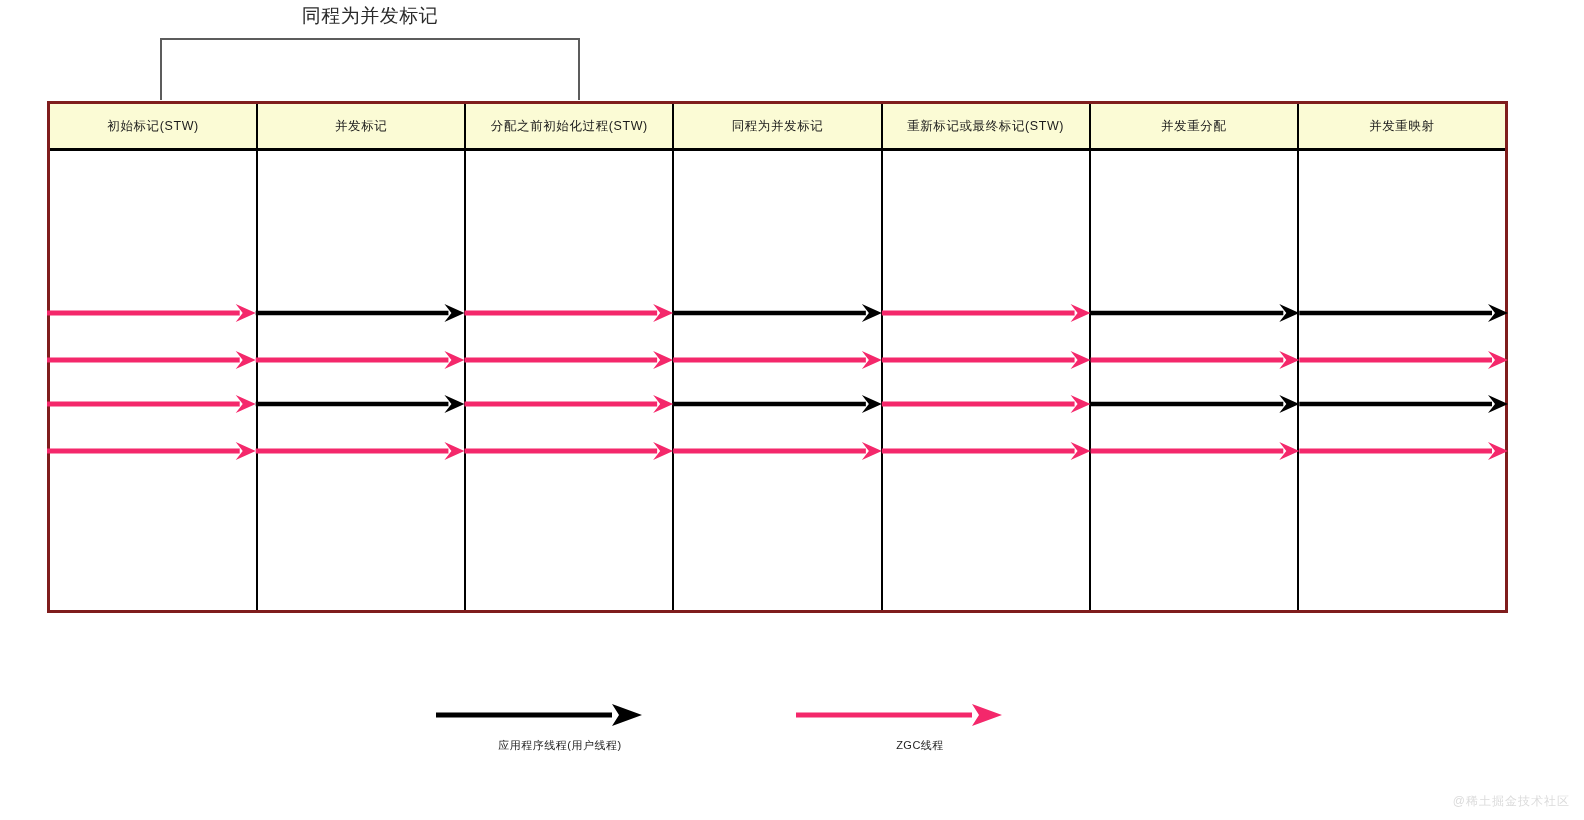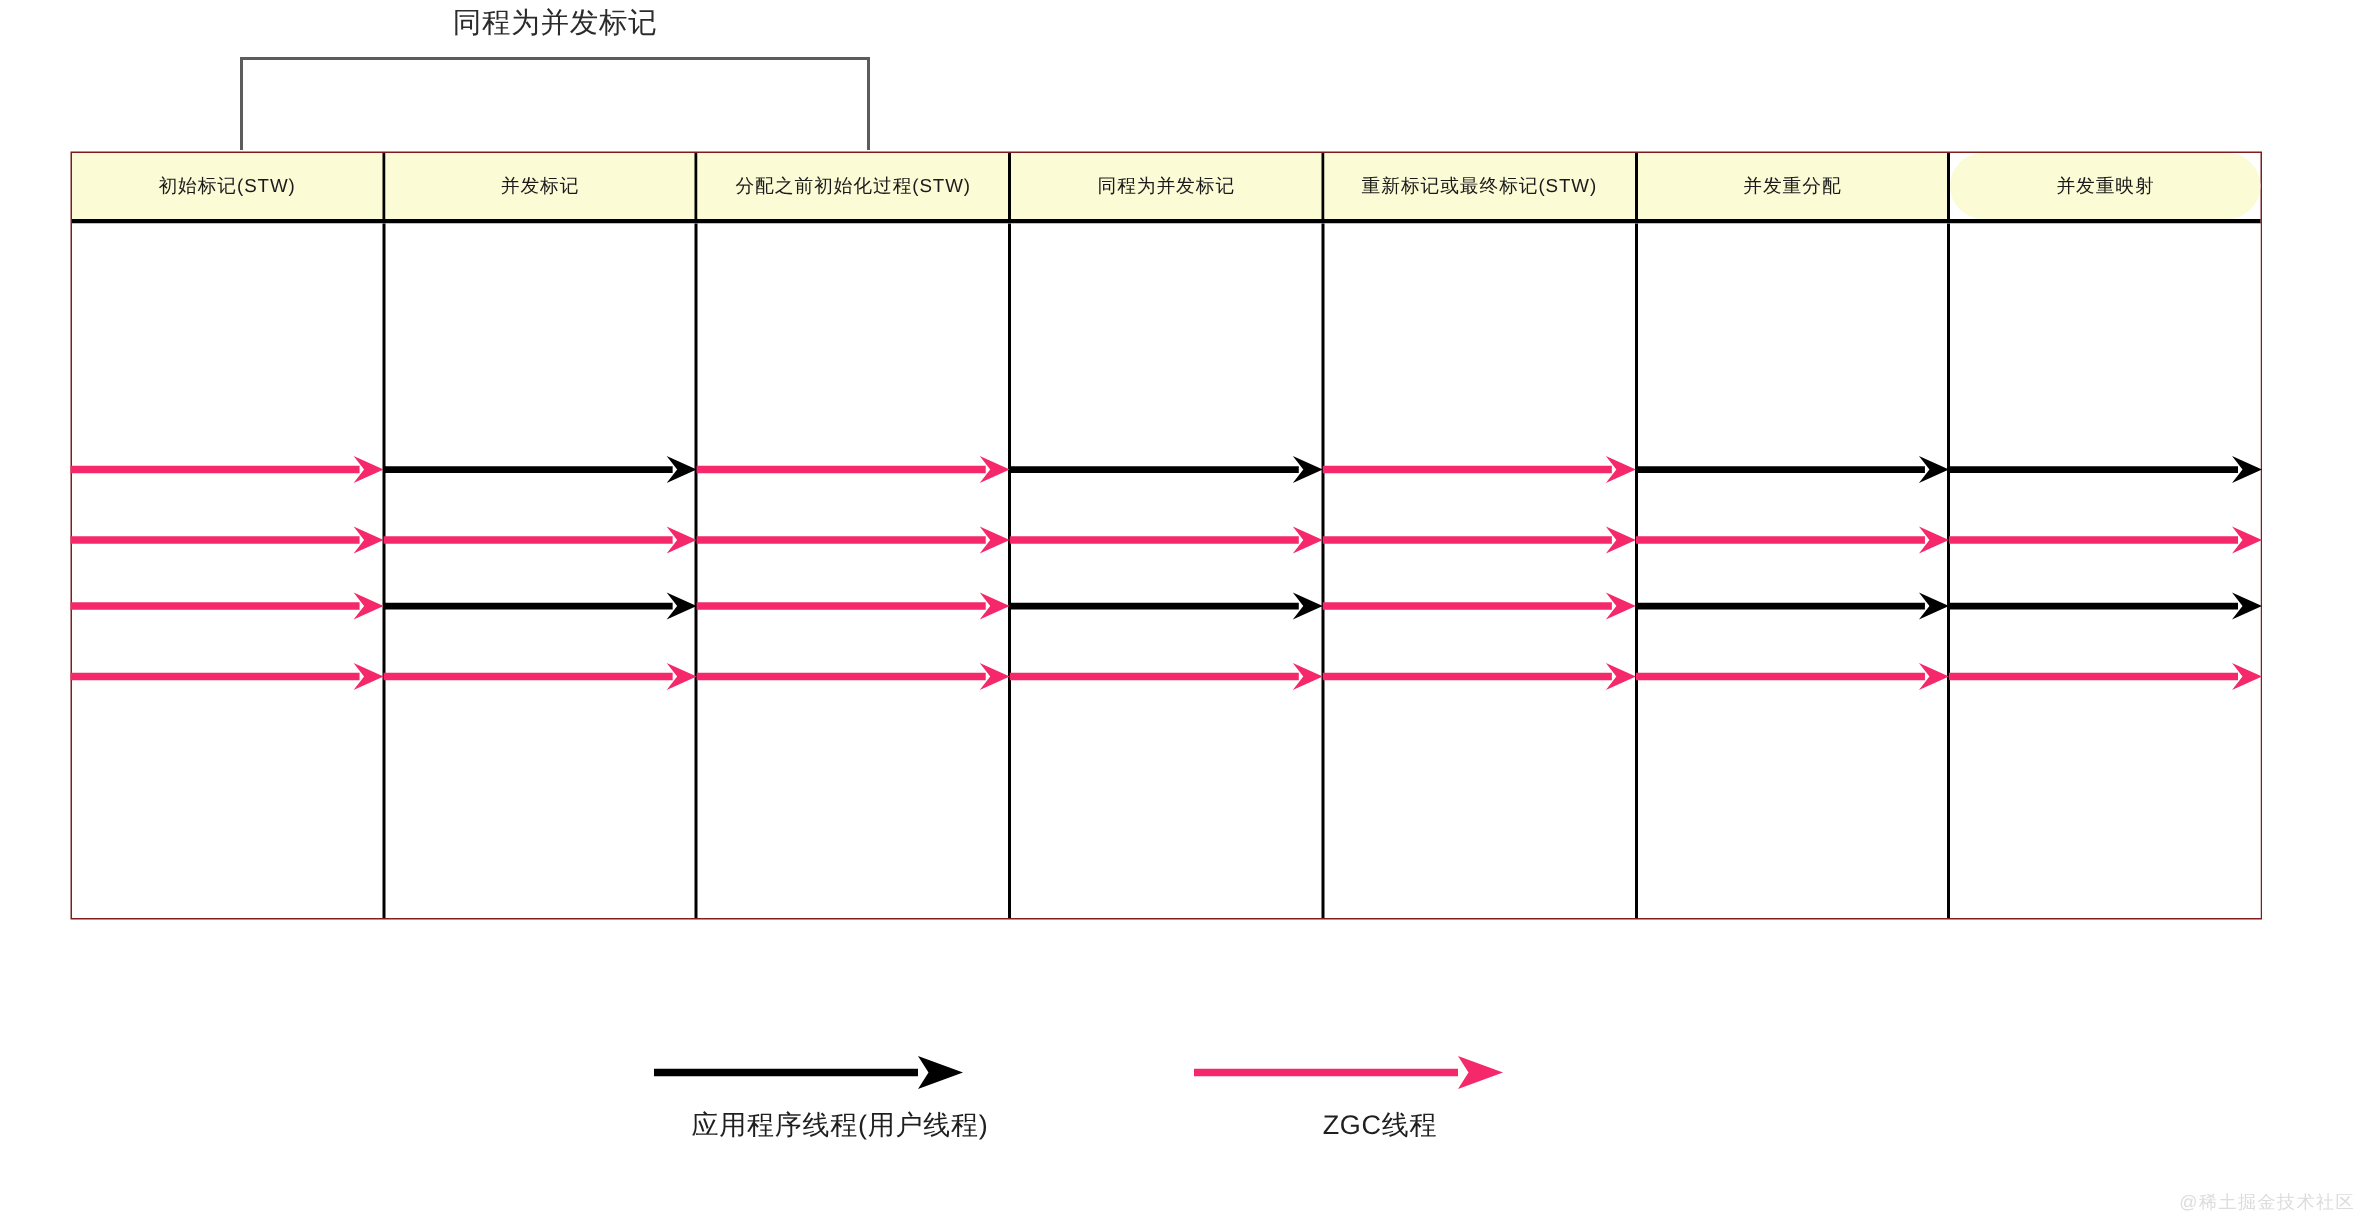--- a/index.html
+++ b/index.html
@@ -48,21 +48,21 @@
     box-sizing: border-box;
   }
 
   
   .table {
     position: absolute;
     left: 47px;
     top: 101px;
     width: 1461px;
     height: 512px;
-    border: 1px solid #7f1d1d;
+    border: 3px solid #7f1d1d;
     box-sizing: border-box;
     display: flex;
     flex-direction: column;
   }
   .header-row {
     display: flex;
     height: 44px;
     flex: 0 0 44px;
     border-bottom: 3px solid #000000;
   }
@@ -72,21 +72,21 @@
     border-right: 2px solid #000000;
     display: flex;
     align-items: center;
     justify-content: center;
     font-size: 12.5px;
     letter-spacing: .6px;
     color: #1a1a1a;
     box-sizing: border-box;
     white-space: nowrap;
   }
-  .header-cell:last-child { border-right: none; border-radius: 22px; }
+  .header-cell:last-child { border-right: none; }
 
   .body-row {
     flex: 1 1 auto;
     display: flex;
     position: relative;
     background: #ffffff;
   }
   .body-cell {
     flex: 1 1 0;
     border-right: 2px solid #000000;
@@ -116,21 +116,21 @@
     text-align: center;
   }
   .legend-item.black { left: 390px; top: 0; width: 340px; }
   .legend-item.pink  { left: 750px; top: 0; width: 340px; }
   .legend-caption {
     position: absolute;
     top: 48px;
     left: 0;
     width: 100%;
     text-align: center;
-    font-size: 18px;
+    font-size: 11px;
     letter-spacing: .5px;
     color: #1f1f1f;
     white-space: nowrap;
   }
 
   
   .watermark {
     position: absolute;
     right: 14px;
     bottom: 10px;

